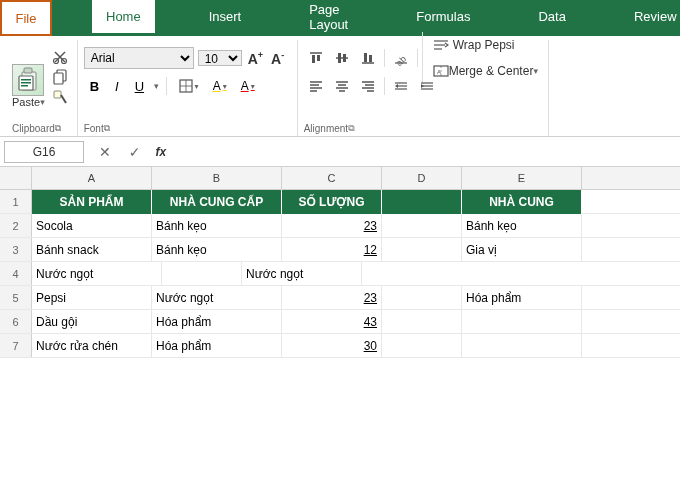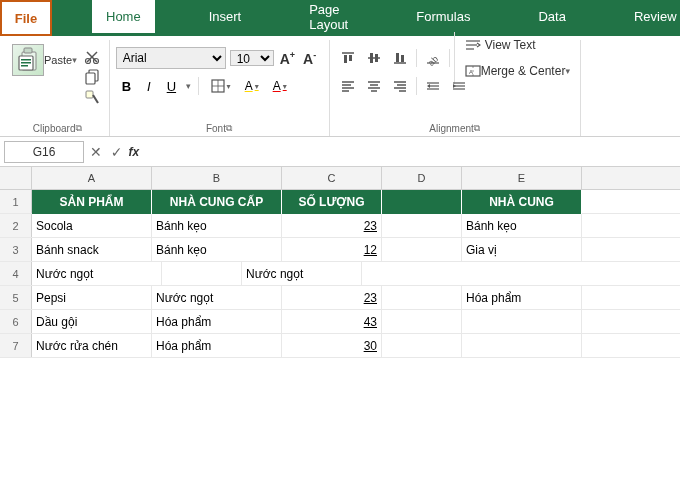--- a/index.html
+++ b/index.html
@@ -10,21 +10,21 @@
       display: flex;
       align-items: stretch;
       background: #217346;
       height: 36px;
     }
     .menu-file {
       display: flex; align-items: center; justify-content: center;
       background: #fff;
       border: 2px solid #c55a11;
       color: #c55a11;
-      font-weight: bold;
+      font-weight: normal;
       font-size: 13px;
       padding: 0 16px;
       cursor: pointer;
       min-width: 52px;
     }
     .menu-tab {
       display: flex; align-items: center; justify-content: center;
       color: #fff;
       font-size: 13px;
       padding: 0 14px;
@@ -110,21 +110,21 @@
     }
 
     
     .formula-bar {
       display: flex;
       align-items: center;
       height: 30px;
       border-bottom: 1px solid #d0d0d0;
       background: #fff;
       padding: 0 4px;
-      gap: 3px;
+      gap: 12px;
     }
     .name-box {
       width: 80px; height: 22px;
       border: 1px solid #bbb;
       font-size: 12px;
       display: flex; align-items: center; justify-content: center;
       background: #fff;
       color: #333;
     }
     .fx-btn {
@@ -223,21 +223,21 @@
       flex-direction: column;
       justify-content: flex-start;
     }
     .ribbon-group-footer {
       font-size: 10px;
       color: #666;
       text-align: center;
       padding-top: 2px;
       display: flex;
       align-items: center;
-      justify-content: center;
+      justify-content: flex-start;
     }
     .expand-btn {
       font-size: 9px; color: #666; cursor: pointer;
       background: none; border: none;
     }
   </style>
 </head>
 <body>
 
 <div class="menu-bar">
@@ -252,21 +252,21 @@
   <div class="menu-tab">Help</div>
 </div>
 
 <div class="ribbon">
   <div class="ribbon-groups">
 
     <div class="ribbon-group">
       <div class="ribbon-group-content">
         <div style="display:flex; align-items:flex-start; gap:4px;">
 
-          <div style="display:flex;flex-direction:row;align-items:center;">
+          <div style="display:flex;flex-direction:column;align-items:center;margin-top:20px;">
             <button class="paste-btn">
               <div class="paste-icon">
                 <svg width="28" height="28" viewBox="0 0 28 28">
                   <rect x="8" y="6" width="14" height="18" rx="1" fill="#e8f4ea" stroke="#888" stroke-width="1"></rect>
                   <rect x="10" y="2" width="8" height="5" rx="1" fill="#c5d8c8" stroke="#888" stroke-width="1"></rect>
                   <rect x="5" y="10" width="14" height="14" rx="1" fill="#fff" stroke="#666" stroke-width="1.2"></rect>
                   <rect x="7" y="13" width="10" height="1.5" fill="#217346"></rect>
                   <rect x="7" y="16" width="10" height="1.5" fill="#217346"></rect>
                   <rect x="7" y="19" width="7" height="1.5" fill="#217346"></rect>
                 </svg>
@@ -391,21 +391,21 @@
           <span style="border-left:1px solid #ddd;height:18px;margin:0 2px;"></span>
 
           <div style="display:flex;flex-direction:column;border-left:1px solid #ddd;padding-left:6px;">
             <button class="wrap-btn">
               <svg width="16" height="14" viewBox="0 0 16 14">
                   <line x1="1" y1="3" x2="15" y2="3" stroke="#555" stroke-width="1.2"></line>
                   <line x1="1" y1="7" x2="12" y2="7" stroke="#555" stroke-width="1.2"></line>
                   <path d="M12 5 L15 7 L12 9" fill="none" stroke="#555" stroke-width="1.2"></path>
                   <line x1="1" y1="11" x2="9" y2="11" stroke="#555" stroke-width="1.2"></line>
                 </svg>
-              <span>View Text</span>
+              <span>Wrap Pepsi</span>
             </button>
             <button class="merge-btn">
               <svg width="16" height="14" viewBox="0 0 16 14">
                   <rect x="1" y="2" width="14" height="10" fill="none" stroke="#555" stroke-width="1.2"></rect>
                   <line x1="8" y1="2" x2="8" y2="12" stroke="#555" stroke-width="0.6" stroke-dasharray="2,2"></line>
                   <text x="4" y="10" font-size="6" fill="#555">A</text>
                 </svg>
               <span>Merge &amp; Center</span>
               <span style="font-size:9px;color:#666;">▾</span>
             </button>

